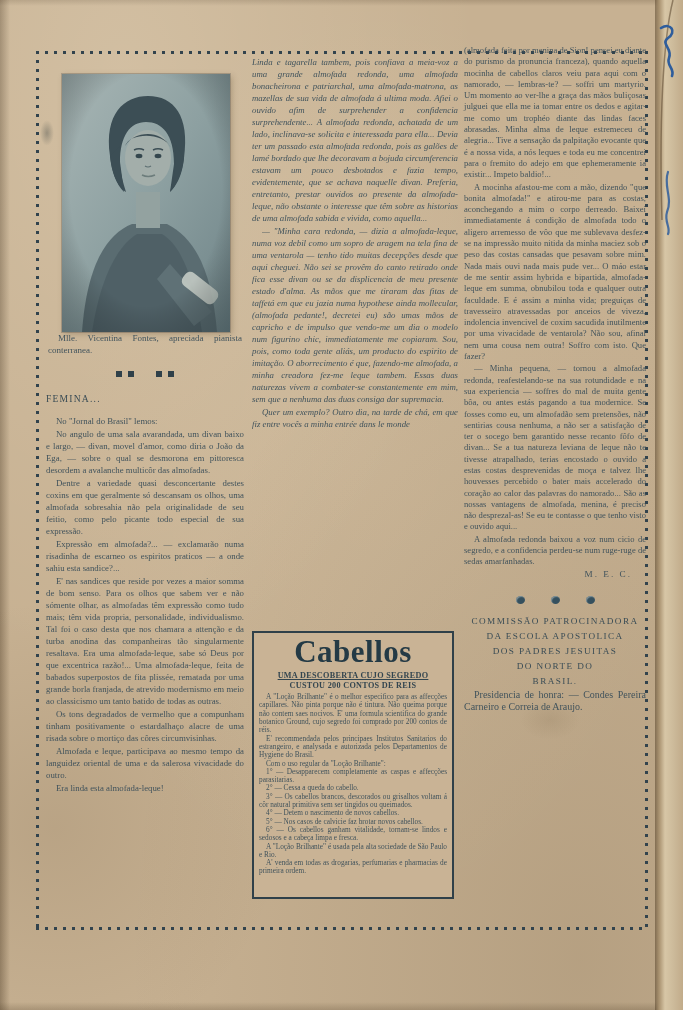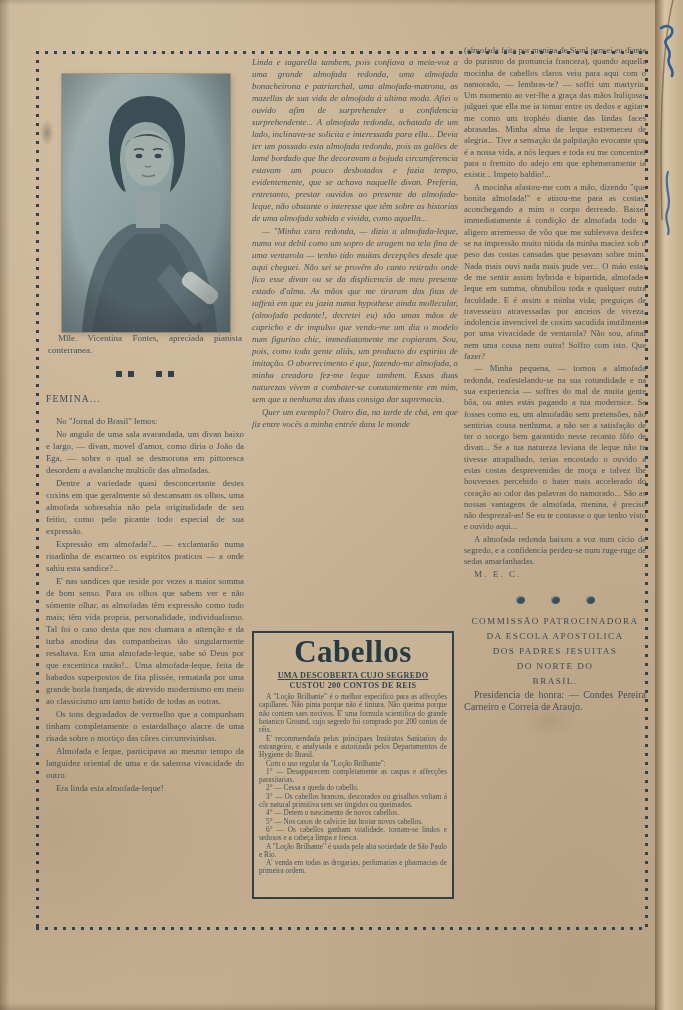--- a/index.html
+++ b/index.html
@@ -56,21 +56,21 @@
     position:absolute;left:252px;top:631px;width:202px;height:268px;
     border:2px solid #2f4049;background:#c9b395;z-index:3;
     padding:2px 5px 2px 5px;box-sizing:border-box;overflow:hidden;
     text-align:justify;
   }
   .ad-title{margin:0;text-align:center;font-size:31px;line-height:34px;font-weight:bold;color:#243a45;letter-spacing:0.5px;}
   .ad-sub{text-align:center;font-size:8.2px;line-height:9.6px;font-weight:bold;letter-spacing:0.3px;margin:2px 0 3px 0;color:#33454f;}
   .ad-sub .u{text-decoration:underline;}
   .ad p{margin:0;font-size:7.3px;line-height:8.3px;text-indent:7px;}
 
-  .signature{padding-right:14px;letter-spacing:2px;margin-top:6px;font-size:9.2px;}
+  .signature{text-align:right;padding-right:14px;letter-spacing:2px;margin-top:6px;font-size:9.2px;}
   .orn-dots{display:flex;justify-content:center;gap:26px;margin:16px 0 4px 0;}
   .dot{width:9px;height:8px;border-radius:50%;background:#35505e;box-shadow:inset 1px 1px 1px rgba(200,210,210,0.5);}
   .commission{margin-top:10px;text-align:center;font-size:9.2px;line-height:15px;letter-spacing:1.4px;color:#3b4d56;}
   .presidency{margin-top:12px;font-size:10px;line-height:12px;}
   .stain1{position:absolute;left:40px;top:120px;width:14px;height:26px;background:radial-gradient(ellipse,rgba(50,60,60,0.35),transparent 70%);}
   .stain2{position:absolute;left:520px;top:700px;width:60px;height:40px;background:radial-gradient(ellipse,rgba(90,70,40,0.10),transparent 70%);}
 </style>
 </head>
 <body>
 
@@ -143,21 +143,21 @@
         <span class="gap"></span>
         <span class="sq"></span>
         <span class="sq"></span>
     </div>
     <h3 class="femina">FEMINA...</h3>
     <p>No "Jornal do Brasil" lemos:</p>
     <p>No angulo de uma sala avarandada, um divan baixo e largo, — divan, movel d'amor, como diria o João da Ega, — sobre o qual se desmorona em pittoresca desordem a avalanche multicôr das almofadas.</p>
     <p>Dentre a variedade quasi desconcertante destes coxins em que geralmente só descansam os olhos, uma almofada sobresahia não pela originalidade de seu feitio, como pelo picante todo especial de sua expressão.</p>
     <p>Expressão em almofada?... — exclamarão numa risadinha de escarneo os espiritos praticos — a onde sahiu esta sandice?...</p>
     <p>E' nas sandices que reside por vezes a maior somma de bom senso. Para os olhos que sabem ver e não sómente olhar, as almofadas têm expressão como tudo mais; têm vida propria, personalidade, individualismo. Tal foi o caso desta que nos chamara a attenção e da turba anodina das companheiras tão singularmente resaltava. Era uma almofada-leque, sabe só Deus por que excentrica razão!... Uma almofada-leque, feita de babados superpostos de fita plissée, rematada por uma grande borla franjada, de atrevido modernismo em meio ao classicismo um tanto batido de todas as outras.</p>
-    <p>Os tons degradados de vermelho que a compunham tinham completamente o estardalhaço alacre de uma risada sobre o mortiço das côres circumvisinhas.</p>
+    <p>Os tons degradados de vermelho que a compunham tinham positivamente o estardalhaço alacre de uma risada sobre o mortiço das côres circumvisinhas.</p>
     <p>Almofada e leque, participava ao mesmo tempo da languidez oriental de uma e da salerosa vivacidade do outro.</p>
     <p>Era linda esta almofada-leque!</p>
   </div>
 
   <div class="col col-mid">
     <p class="noindent">Linda e tagarella tambem, pois confiava a meia-voz a uma grande almofada redonda, uma almofada bonacheirona e patriarchal, uma almofada-matrona, as mazellas de sua vida de almofada á ultima moda. Afiei o ouvido afim de surprehender a confidencia surprehendente... A almofada redonda, achatada de um lado, inclinava-se solicita e interessada para ella... Devia ter um passado esta almofada redonda, pois as galões de lamé bordado que lhe decoravam a bojuda circumferencia estavam um pouco desbotados e fazia tempo, evidentemente, que se achava naquelle divan. Preferia, entretanto, prestar ouvidos ao presente da almofada-leque, não obstante o interesse que têm sobre as historias de uma almofada sabida e vivida, como aquella...</p>
     <p>— "Minha cara redonda, — dizia a almofada-leque, numa voz debil como um sopro de aragem na tela fina de uma ventarola — tenho tido muitas decepções desde que aqui cheguei. Não sei se provêm do canto retirado onde fica esse divan ou se da displicencia de meu presente estado d'alma. As mãos que me tiraram das fitas de taffetá em que eu jazia numa hypothese ainda mollecular, (almofada pedante!, decretei eu) são umas mãos de capricho e de impulso que vendo-me um dia o modelo num figurino chic, immediatamente me copiaram. Sou, pois, como toda gente aliás, um producto do espirito de imitação. O aborrecimento é que, fazendo-me almofada, a minha creadora fez-me leque tambem. Essas duas naturezas vivem a combater-se constantemente em mim, sem que a nenhuma das duas consiga dar supremacia.</p>
     <p>Quer um exemplo? Outro dia, na tarde de chá, em que fiz entre vocês a minha entrée dans le monde</p>
   </div>
 

